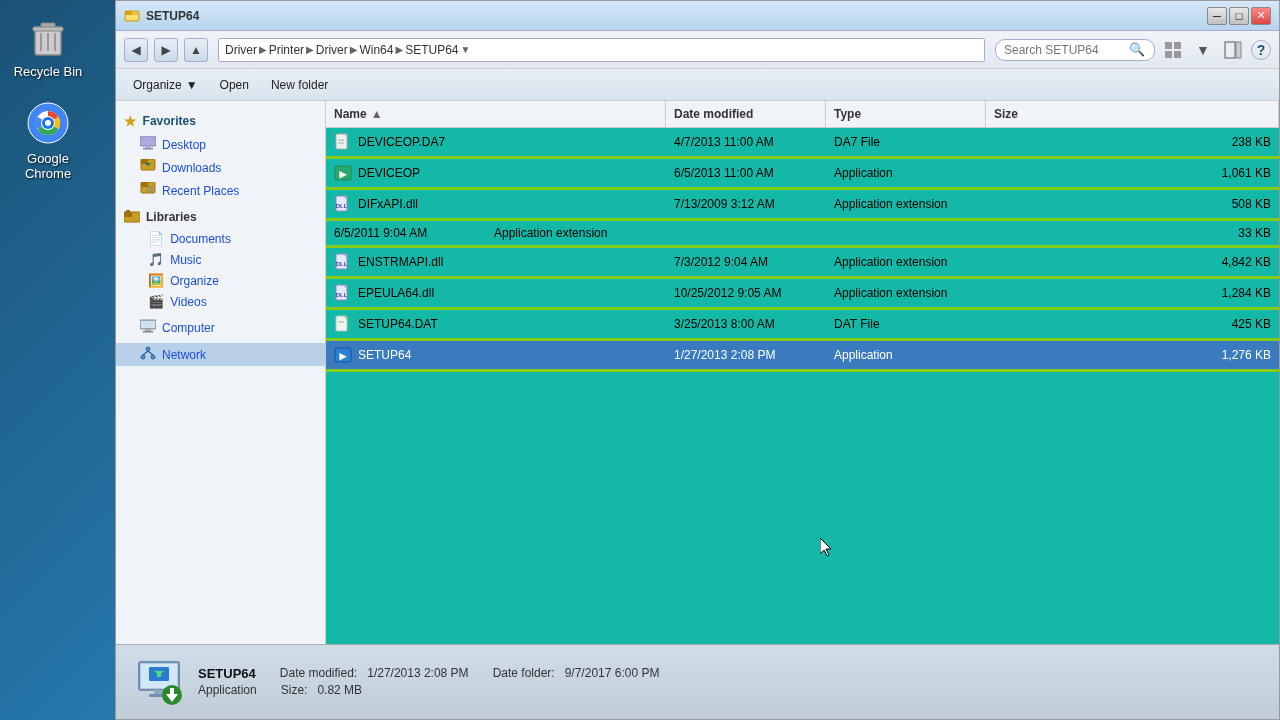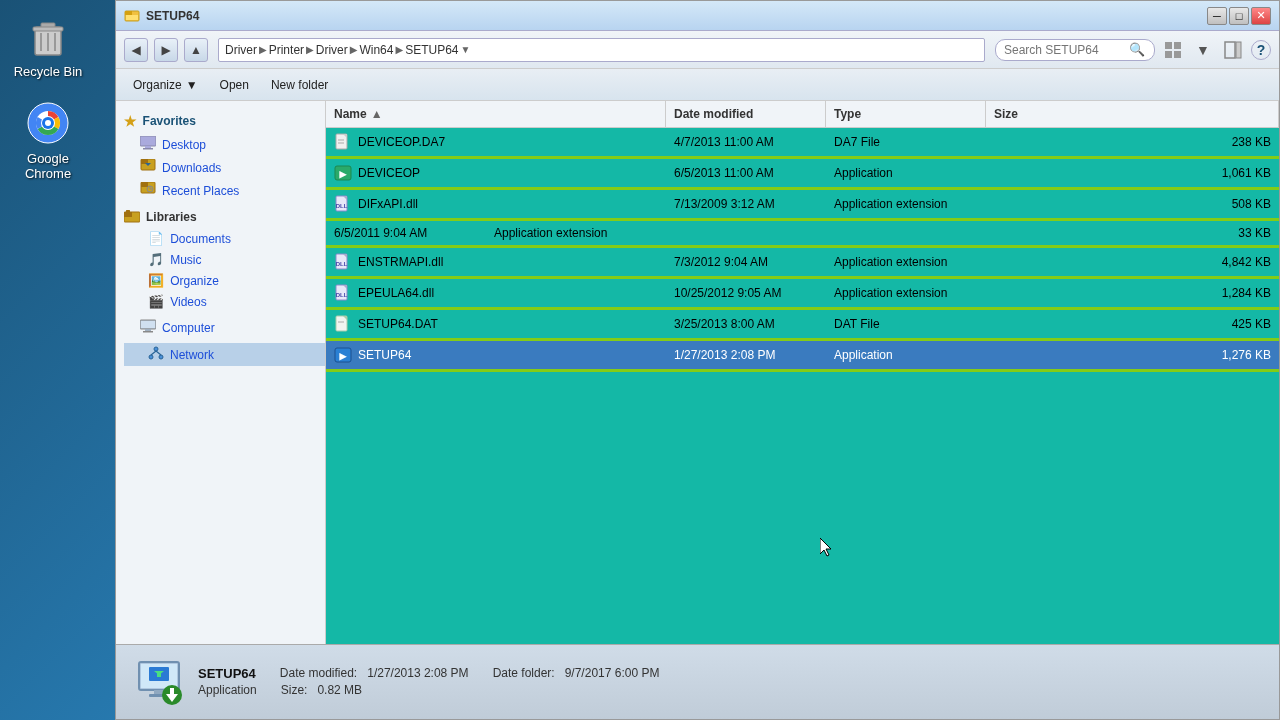--- a/index.html
+++ b/index.html
@@ -228,21 +228,20 @@
     .sidebar-item {
       display: flex;
       align-items: center;
       padding: 3px 8px 3px 24px;
       cursor: pointer;
       color: #1d4ed8;
       font-size: 12px;
     }
     .sidebar-item.active {
       background: #b8d0e8;
-      margin-left: 8px;
     }
     .sidebar-item .item-icon {
       margin-right: 6px;
       font-size: 13px;
     }
 
     .sidebar-section-title {
       display: flex;
       align-items: center;
       padding: 4px 8px;

